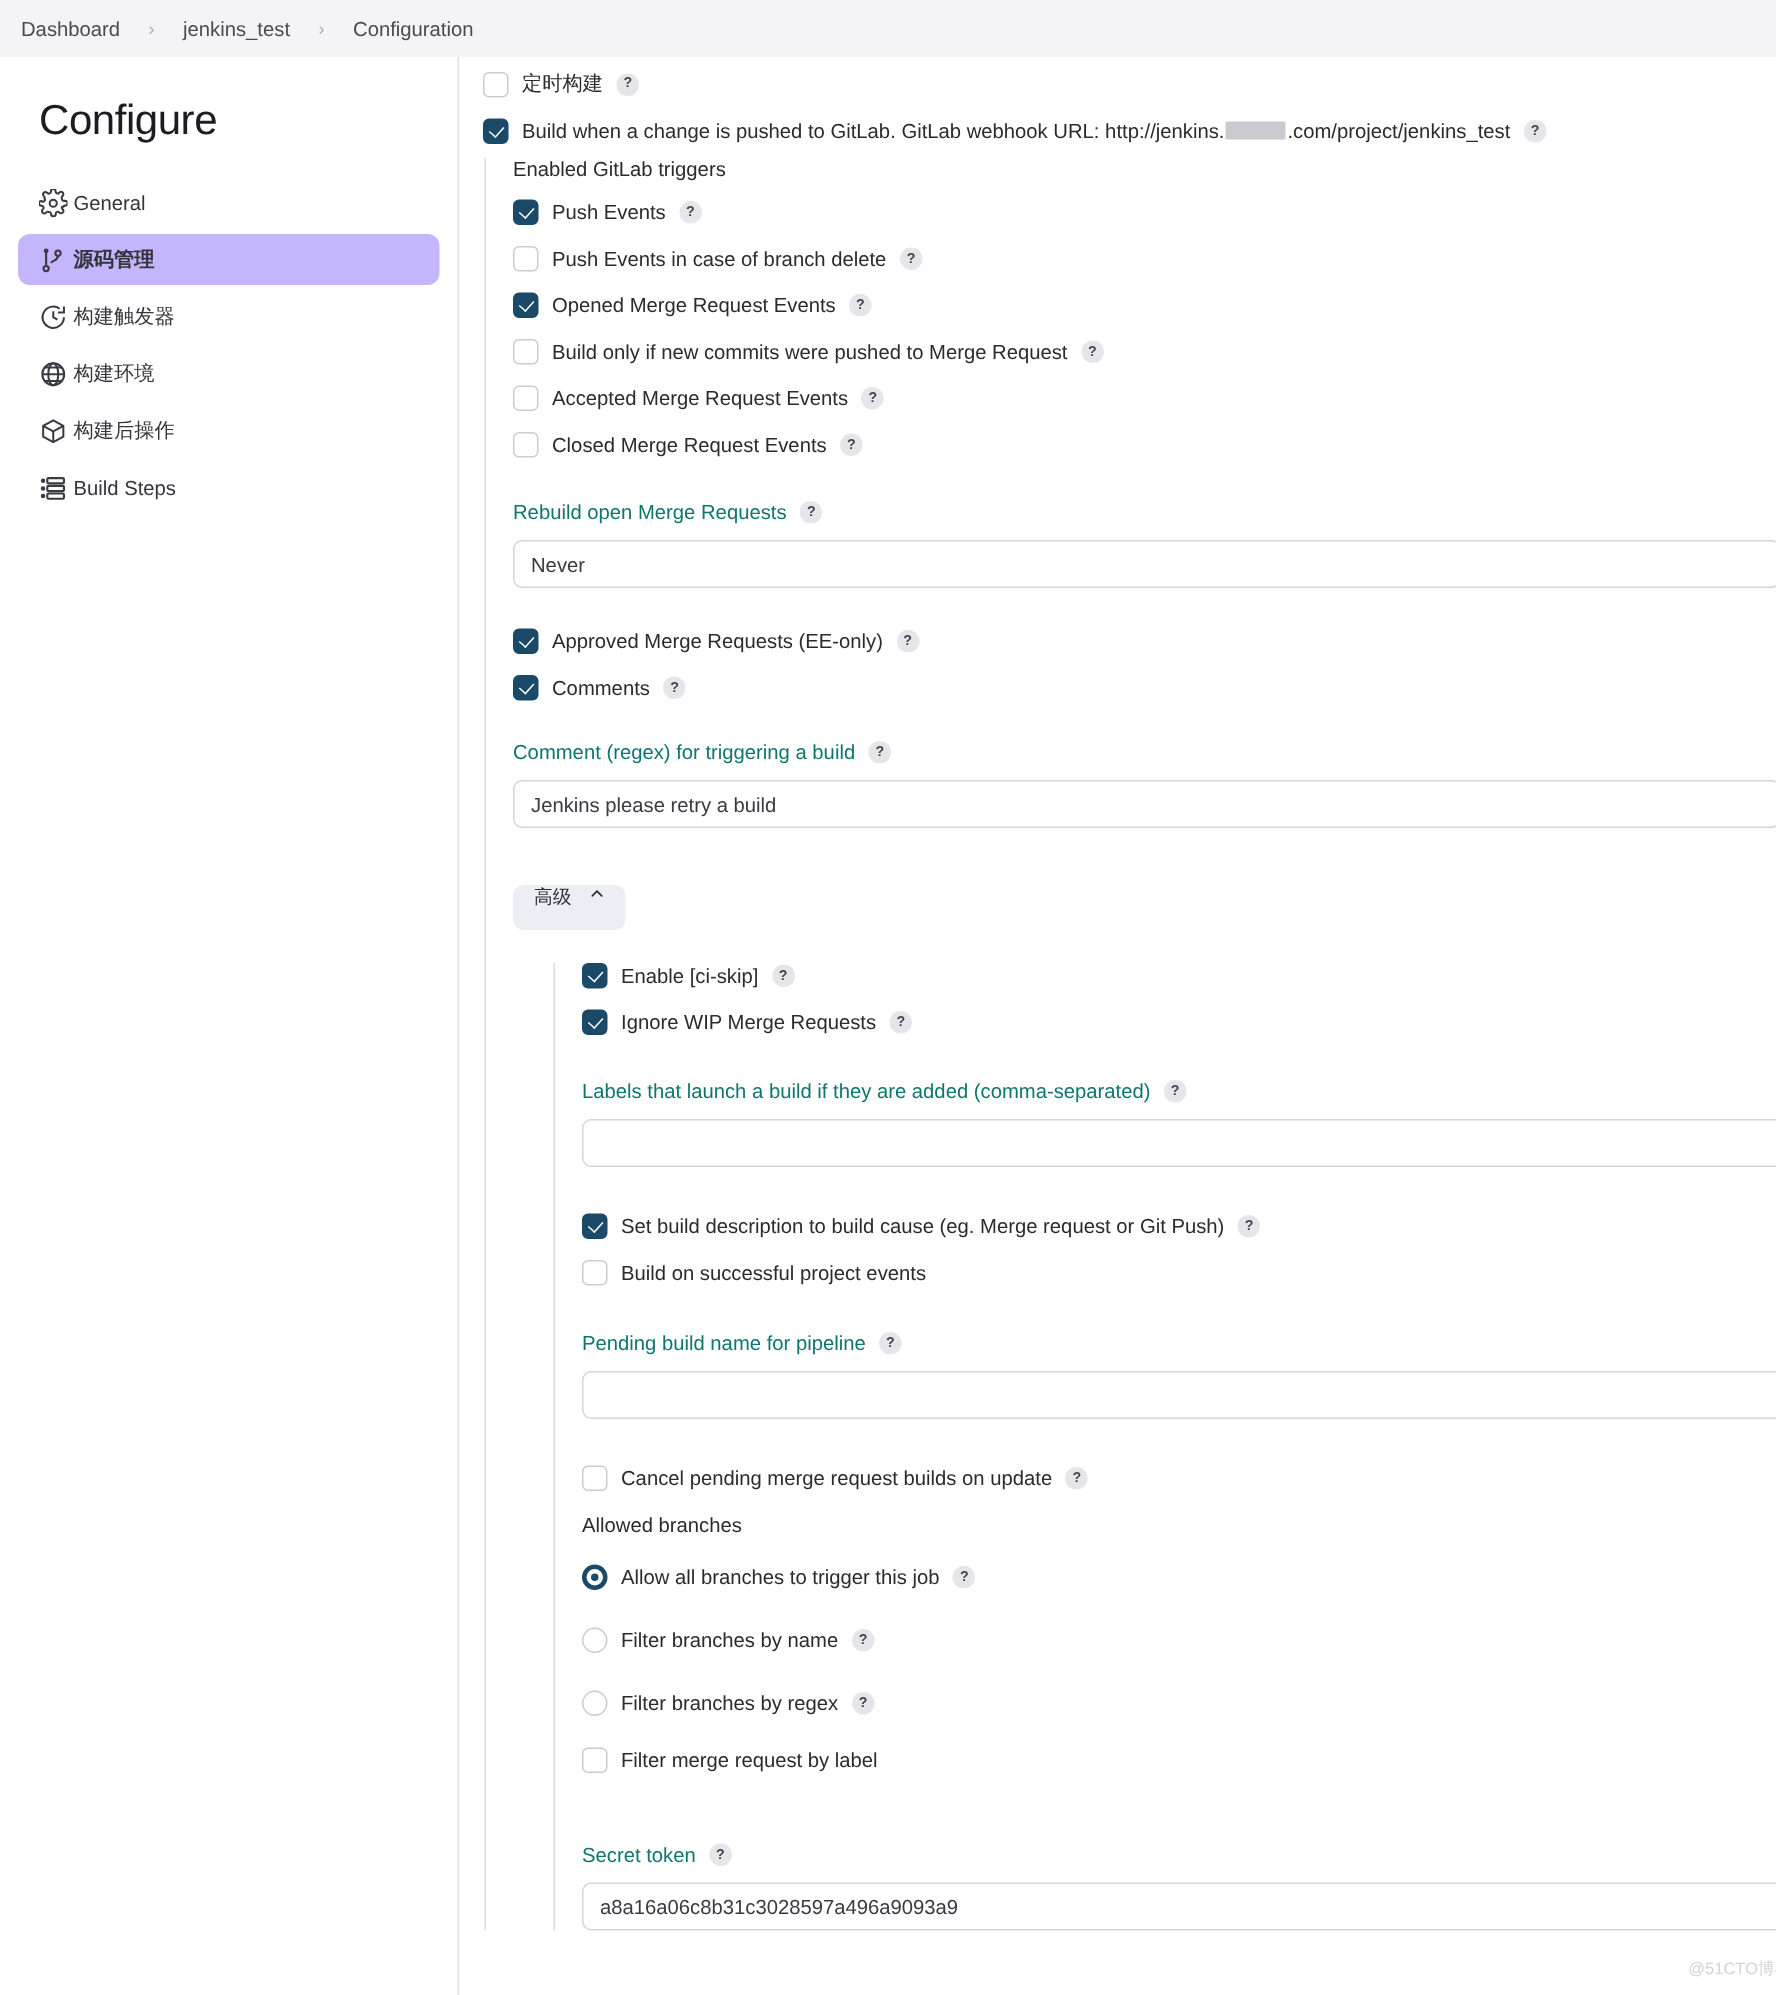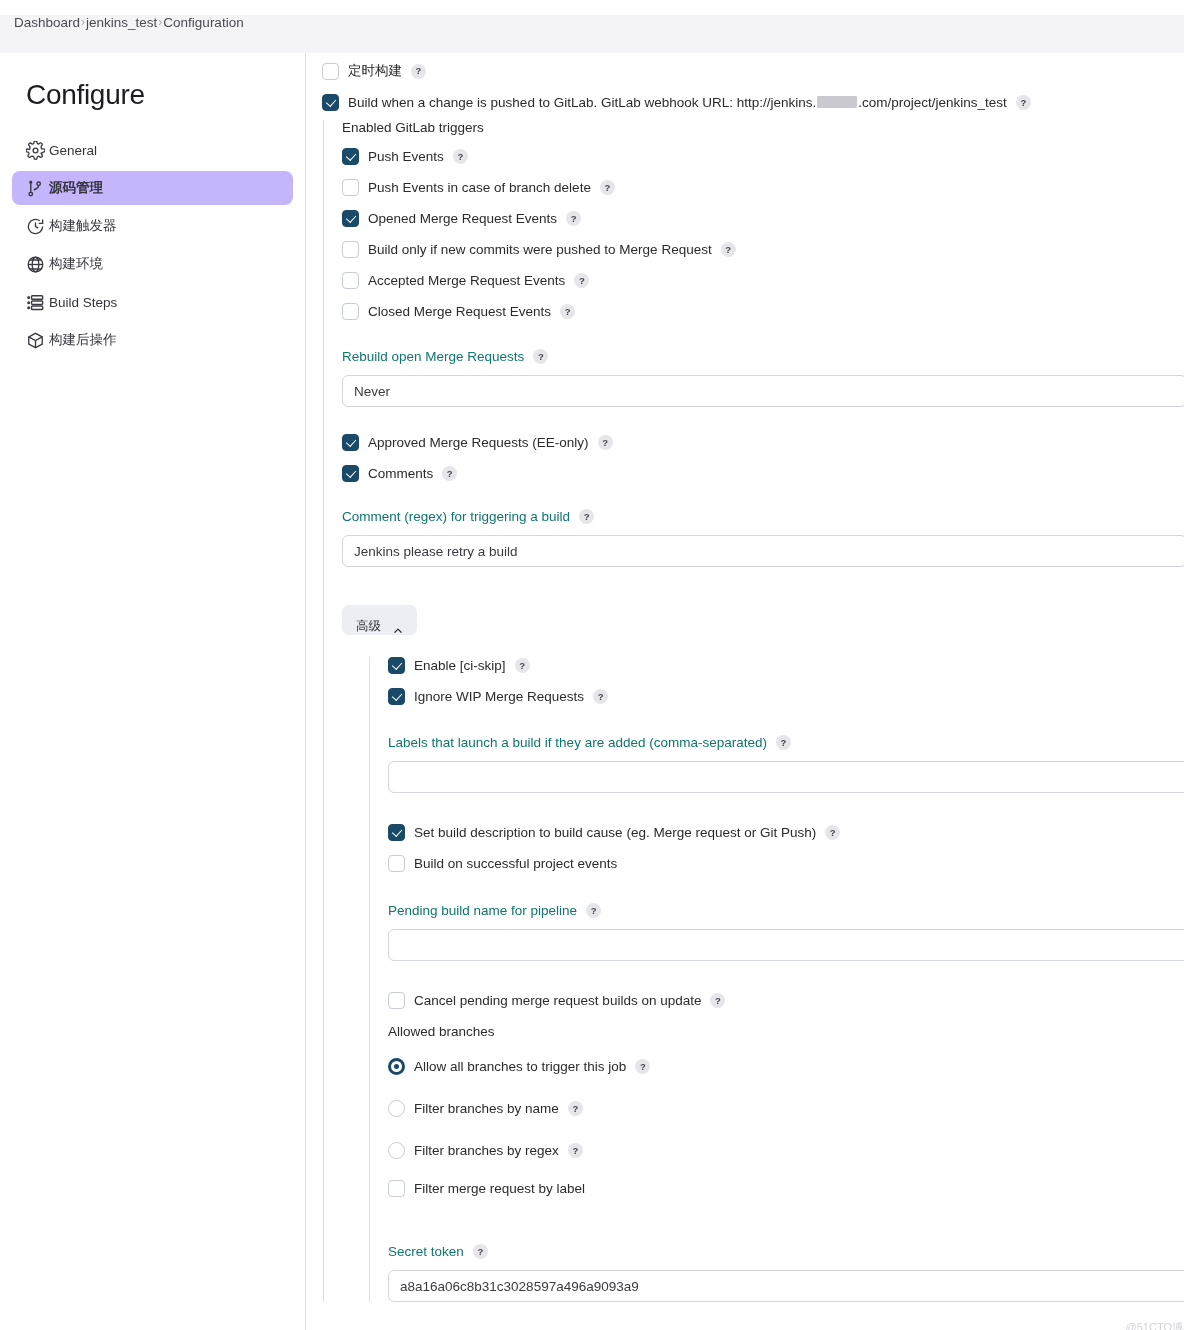--- a/index.html
+++ b/index.html
@@ -9,25 +9,25 @@
     font-family: "Liberation Sans", "DejaVu Sans", sans-serif;
     color: #2b2b2b;
     overflow: hidden;
   }
 
   
   .breadcrumb-bar {
     height: 38px;
     background: #f4f4f6;
     display: flex;
+    align-items: center;
     padding-left: 14px;
-    gap: 1px;
+    gap: 19px;
     font-size: 13.5px;
     color: #4a4a55;
-    margin-top: 15px;
   }
   .crumb { white-space: nowrap; }
   .crumb-sep { color: #a8a8b3; font-size: 12px; }
 
   
   .page { display: flex; height: 1292px; position: relative; }
 
   
   .sidebar { width: 305px; flex: 0 0 305px; padding: 0 12px; background:#fff; }
   .page-title {
@@ -101,21 +101,21 @@
 
   
   .tinput {
     height: 32px; border: 1px solid #d3d6dc; border-radius: 6px;
     background: #fff; display: flex; align-items: center;
     padding: 0 11px; font-size: 13.5px; color: #3a3a42;
   }
 
   
   .adv-btn {
-    display: inline-flex; align-items: flex-end; gap: 12px;
+    display: inline-flex; align-items: flex-start; gap: 12px;
     background: #eceef3; border-radius: 7px;
     height: 30px; padding: 0 14px;
     font-size: 12.5px; color: #2f2f38;
   }
   .chev { width: 10px; height: 10px; }
 
   
   .grp { position: relative; padding-left: 19px; }
   .grp::before {
     content: ""; position: absolute; left: 0; top: 0; bottom: 0;
@@ -188,40 +188,40 @@
           <line x1="2.8" y1="12" x2="21.2" y2="12"></line>
           <ellipse cx="12" cy="12" rx="4.2" ry="9.2"></ellipse>
           <path d="M4.6 6.3h14.8M4.6 17.7h14.8"></path>
         </svg>
       </span>
       <span>构建环境</span>
     </div>
 
     <div class="nav-item">
       <span class="nav-ico">
+        <svg viewBox="0 0 24 24" fill="none" stroke="currentColor" stroke-width="1.7">
+          <path d="M20.5 7.5l-8.5-4.6-8.5 4.6v9l8.5 4.6 8.5-4.6z"></path>
+          <path d="M3.5 7.5l8.5 4.6 8.5-4.6M12 12.1V21"></path>
+        </svg>
+      </span>
+      <span>构建后操作</span>
+    </div>
+
+    <div class="nav-item">
+      <span class="nav-ico">
         <svg viewBox="0 0 24 24" fill="none" stroke="currentColor" stroke-width="1.8">
           <rect x="7" y="3.5" width="14" height="4.4" rx="1"></rect>
           <rect x="7" y="10" width="14" height="4.4" rx="1"></rect>
           <rect x="7" y="16.4" width="14" height="4.4" rx="1"></rect>
           <circle cx="3.4" cy="5.7" r="1"></circle>
             <circle cx="3.4" cy="12.2" r="1"></circle>
             <circle cx="3.4" cy="18.6" r="1"></circle>
         </svg>
       </span>
       <span>Build Steps</span>
-    </div>
-
-    <div class="nav-item">
-      <span class="nav-ico">
-        <svg viewBox="0 0 24 24" fill="none" stroke="currentColor" stroke-width="1.7">
-          <path d="M20.5 7.5l-8.5-4.6-8.5 4.6v9l8.5 4.6 8.5-4.6z"></path>
-          <path d="M3.5 7.5l8.5 4.6 8.5-4.6M12 12.1V21"></path>
-        </svg>
-      </span>
-      <span>构建后操作</span>
     </div>
   </aside>
 
   <main class="content">
 
     <div class="row" style="margin:9px 0 0 17px;">
       <span class="cb"></span>
       <span class="lbl">定时构建</span>
       <span class="help">?</span>
     </div>

